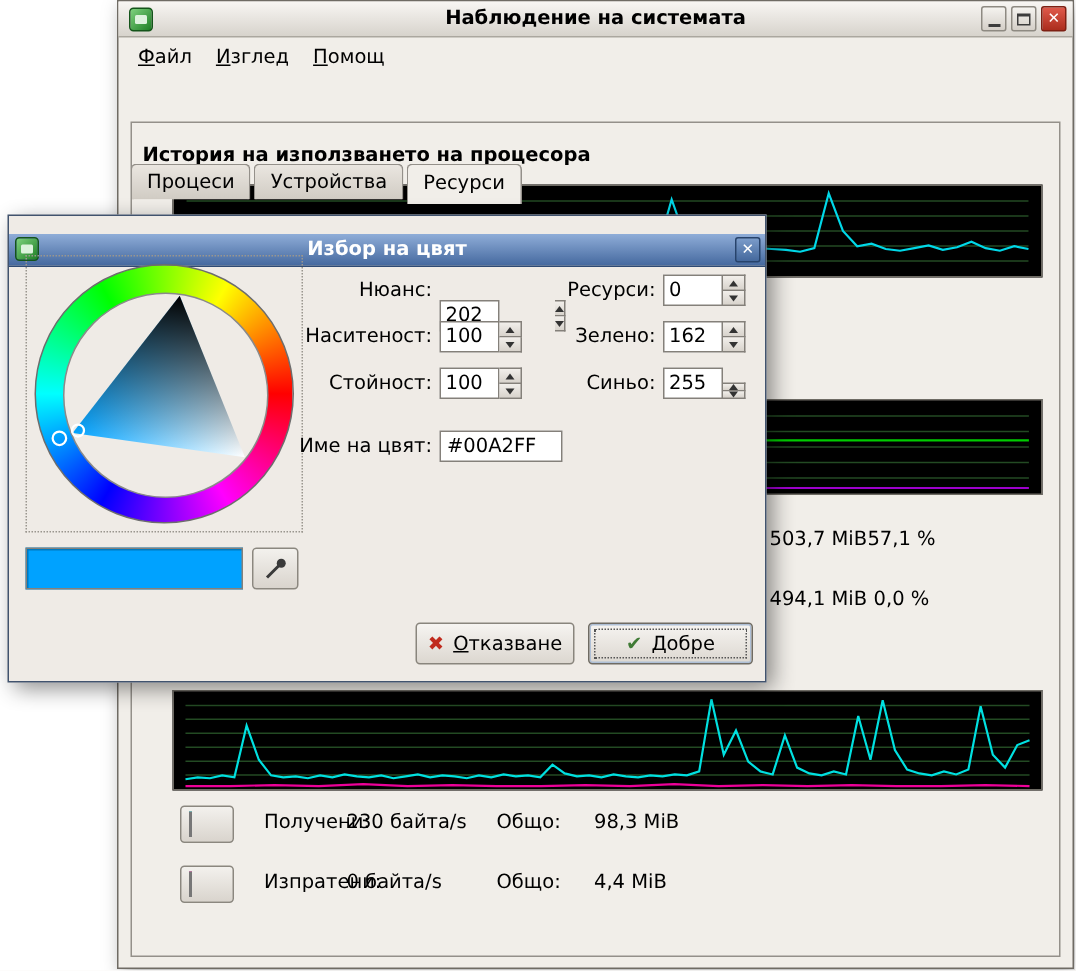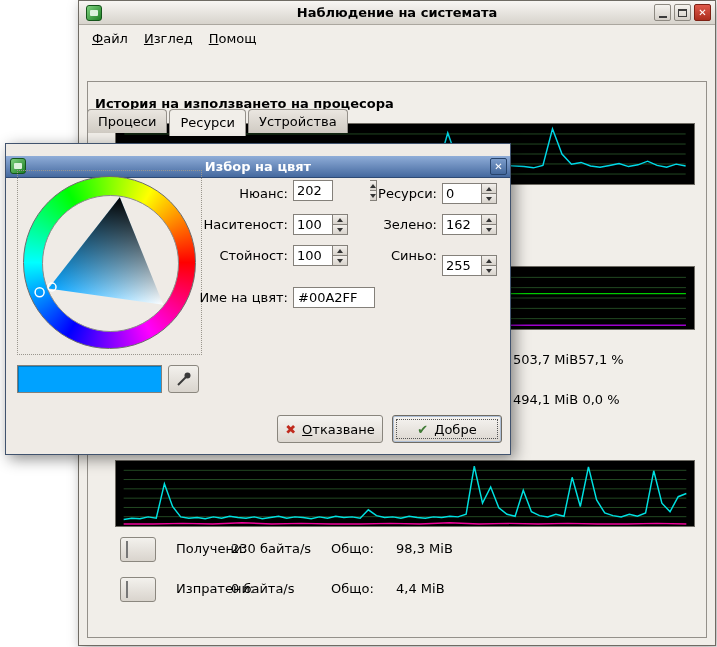--- a/index.html
+++ b/index.html
@@ -119,22 +119,22 @@
 
     <div class="menubar">
       <span class="menu-item"><u>Ф</u>айл</span>
       <span class="menu-item"><u>И</u>зглед</span>
       <span class="menu-item"><u>П</u>омощ</span>
     </div>
 
     <div class="content-frame"></div>
     <div class="tabbar">
       <span class="tab">Процеси</span>
+      <span class="tab">Устройства</span>
       <span class="tab active">Ресурси</span>
-      <span class="tab">Устройства</span>
     </div>
 
     <div class="section-title" style="left:16px;top:95px;">История на използването на процесора</div>
 
     <svg class="chart" width="580" height="62" viewBox="0 0 580 62" style="left:36px;top:122px;">
         <line x1="0" x2="580" y1="10.3" y2="10.3" stroke="#234a23" stroke-width="1"></line>
         <line x1="0" x2="580" y1="20.7" y2="20.7" stroke="#234a23" stroke-width="1"></line>
         <line x1="0" x2="580" y1="31.0" y2="31.0" stroke="#234a23" stroke-width="1"></line>
         <line x1="0" x2="580" y1="41.3" y2="41.3" stroke="#234a23" stroke-width="1"></line>
         <line x1="0" x2="580" y1="51.7" y2="51.7" stroke="#234a23" stroke-width="1"></line>
@@ -212,21 +212,21 @@
           </linearGradient>
         </defs>
         <polygon points="30.4,117.6 145.3,133.8 101.8,26.2" fill="url(#g-hue)"></polygon>
         <polygon points="30.4,117.6 145.3,133.8 101.8,26.2" fill="url(#g-dark)"></polygon>
         <circle cx="21.6" cy="121.2" r="4.5" fill="none" stroke="#fff" stroke-width="1.5"></circle>
         <circle cx="34" cy="116" r="4" fill="none" stroke="#fff" stroke-width="1.5"></circle>
       </svg>
     </div>
 
     <span class="field-label fl-c1" style="top:39px;">Нюанс:</span>
-    <span class="spin sp-c1" style="top:36px;gap:37px;">
+    <span class="spin sp-c1" style="top:56px;gap:37px;">
       <input class="spin-entry" value="202" style="">
       <span class="spinner">
           <span class="spin-btn">
             <span class="arr-up"></span>
           </span>
           <span class="spin-btn">
             <span class="arr-dn"></span>
           </span>
         </span>
     </span>
@@ -273,21 +273,21 @@
       <span class="spinner">
           <span class="spin-btn">
             <span class="arr-up"></span>
           </span>
           <span class="spin-btn">
             <span class="arr-dn"></span>
           </span>
         </span>
     </span>
     <span class="field-label fl-c2" style="top:101px;">Синьо:</span>
-    <span class="spin sp-c2" style="top:111px;">
+    <span class="spin sp-c2" style="top:101px;align-items:flex-end;">
       <input class="spin-entry" value="255" style="">
       <span class="spinner">
           <span class="spin-btn">
             <span class="arr-up"></span>
           </span>
           <span class="spin-btn">
             <span class="arr-dn"></span>
           </span>
         </span>
     </span>

